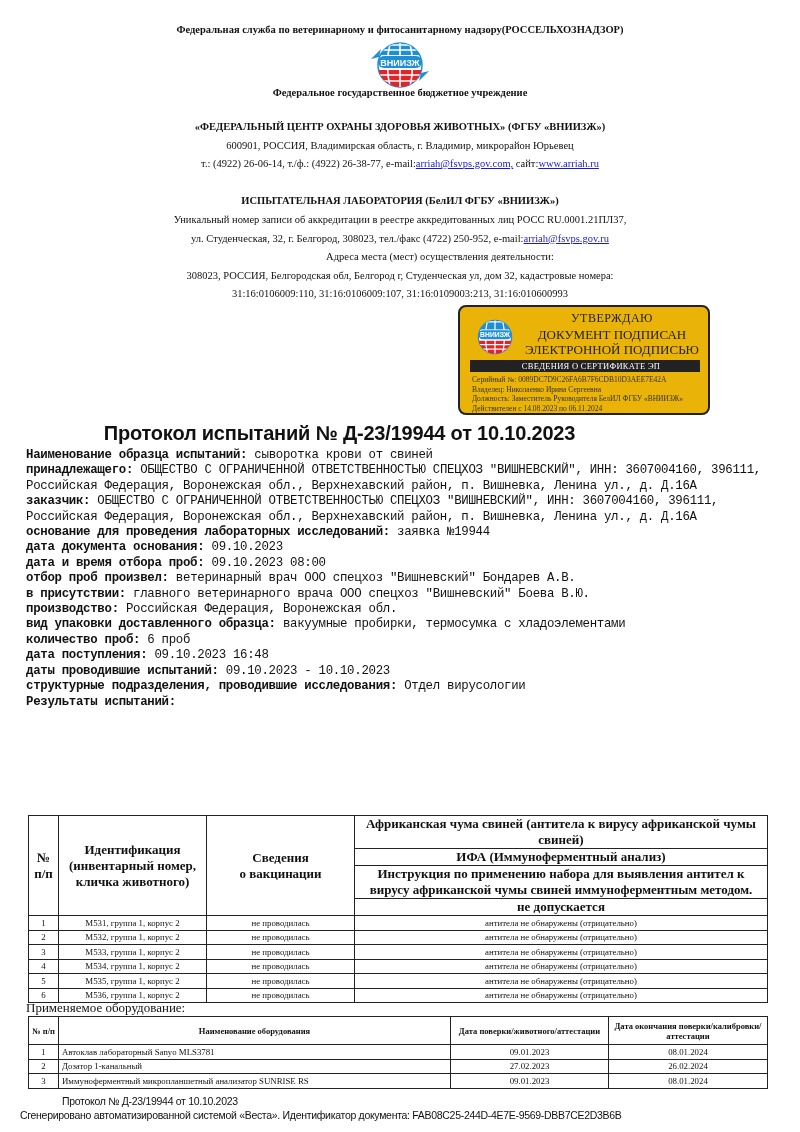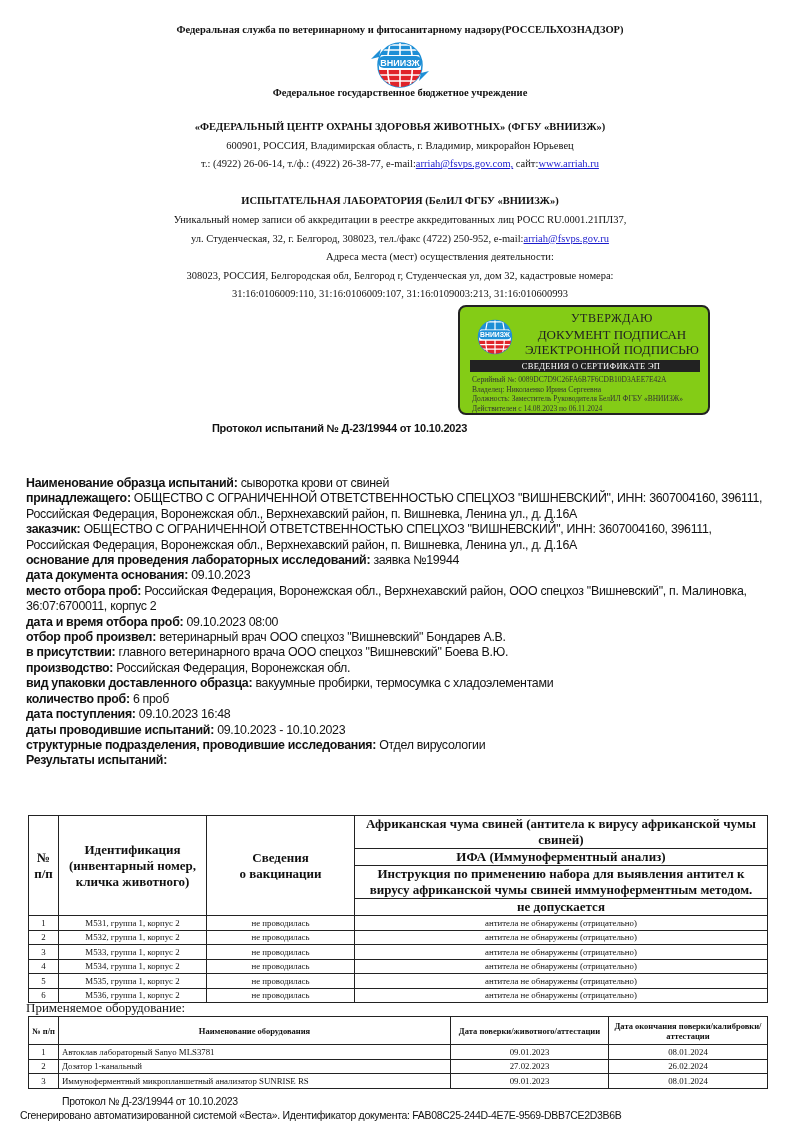--- a/index.html
+++ b/index.html
@@ -5,34 +5,34 @@
   html, body { margin: 0; padding: 0; background: #ffffff; }
   body { width: 800px; height: 1132px; position: relative; overflow: hidden; color: #111; font-family: "Liberation Serif", serif; }
   .hdr-line { position: absolute; left: 0; width: 800px; text-align: center; font-size: 10.5px; line-height: 13px; white-space: nowrap; }
   .b { font-weight: bold; }
   .link { color: #1a1acc; text-decoration: underline; }
 
   
   .logo { position: absolute; left: 367px; top: 37px; width: 66px; height: 56px; }
 
   
-  .stamp { position: absolute; left: 458px; top: 305px; width: 252px; height: 110px; border: 2px solid #222; border-radius: 8px; box-sizing: border-box; background: #84cc16; }
+  .stamp { position: absolute; left: 458px; top: 305px; width: 252px; height: 110px; border: 2px solid #222; border-radius: 8px; box-sizing: border-box; background: #eab308; }
   .stamp .s-logo { position: absolute; left: 10px; top: 8px; width: 50px; height: 44px; }
   .stamp .s-title { position: absolute; left: 60px; right: 4px; text-align: center; font-family: "Liberation Serif", serif; color: #222; }
   .stamp .s-approve { top: 4px; font-size: 12px; letter-spacing: 0.5px; }
   .stamp .s-signed1 { top: 20px; font-size: 13px; }
   .stamp .s-signed2 { top: 35px; font-size: 13px; }
   .stamp .s-bar { position: absolute; left: 10px; right: 8px; top: 53px; height: 12px; background: #222; color: #fff; font-size: 8.5px; text-align: center; line-height: 12px; letter-spacing: 0.3px; padding-left: 12px; }
   .stamp .s-info { position: absolute; left: 12px; top: 68px; font-size: 7.5px; line-height: 9.5px; color: #333; white-space: nowrap; }
 
   
-  .proto-title { position: absolute; left: 0; width: 679px; top: 422px; text-align: center; font-size: 11px; font-weight: bold; font-family: "Liberation Sans", sans-serif; letter-spacing: -0.2px; }
-
-  
-  .fields { position: absolute; left: 26px; top: 476px; width: 750px; font-family: Liberation Sans, sans-serif; font-size: 12.4px; line-height: 15.4px; letter-spacing: -0.3px; }
+  .proto-title { position: absolute; left: 0; width: 679px; top: 422px; text-align: center; font-size: 20px; font-weight: bold; font-family: "Liberation Sans", sans-serif; letter-spacing: -0.2px; }
+
+  
+  .fields { position: absolute; left: 26px; top: 448px; width: 750px; font-family: Liberation Mono, monospace; font-size: 12.4px; line-height: 15.4px; letter-spacing: -0.3px; }
   .fields .f { margin: 0; }
   .fields .lbl { font-weight: bold; }
 
   
   table { border-collapse: collapse; font-family: "Liberation Serif", serif; }
   .res { position: absolute; left: 28px; top: 815px; width: 740px; }
   .res td, .res th { border: 1px solid #222; font-size: 13px; text-align: center; padding: 0 2px; }
   .res th { font-weight: bold; }
   .res .hrow th { height: 13px; }
   .res .drow td { height: 13.5px; font-size: 8.8px; }
@@ -129,21 +129,20 @@
 </div>
 
 <div class="proto-title">Протокол испытаний № Д-23/19944 от 10.10.2023</div>
 
 <div class="fields" id="fields">
     <div class="f"><span class="lbl">Наименование образца испытаний:</span><span> сыворотка крови от свиней</span></div>
     <div class="f"><span class="lbl">принадлежащего:</span><span> ОБЩЕСТВО С ОГРАНИЧЕННОЙ ОТВЕТСТВЕННОСТЬЮ СПЕЦХОЗ "ВИШНЕВСКИЙ", ИНН: 3607004160, 396111, Российская Федерация, Воронежская обл., Верхнехавский район, п. Вишневка, Ленина ул., д. Д.16А</span></div>
     <div class="f"><span class="lbl">заказчик:</span><span> ОБЩЕСТВО С ОГРАНИЧЕННОЙ ОТВЕТСТВЕННОСТЬЮ СПЕЦХОЗ "ВИШНЕВСКИЙ", ИНН: 3607004160, 396111, Российская Федерация, Воронежская обл., Верхнехавский район, п. Вишневка, Ленина ул., д. Д.16А</span></div>
     <div class="f"><span class="lbl">основание для проведения лабораторных исследований:</span><span> заявка №19944</span></div>
     <div class="f"><span class="lbl">дата документа основания:</span><span> 09.10.2023</span></div>
-    <div class="f"><span class="lbl">место отбора проб:</span><span> Российская Федерация, Воронежская обл., Верхнехавский район, ООО спецхоз "Вишневский", п. Малиновка, 36:07:6700011, корпус 2</span></div>
     <div class="f"><span class="lbl">дата и время отбора проб:</span><span> 09.10.2023 08:00</span></div>
     <div class="f"><span class="lbl">отбор проб произвел:</span><span> ветеринарный врач ООО спецхоз "Вишневский" Бондарев А.В.</span></div>
     <div class="f"><span class="lbl">в присутствии:</span><span> главного ветеринарного врача ООО спецхоз "Вишневский" Боева В.Ю.</span></div>
     <div class="f"><span class="lbl">производство:</span><span> Российская Федерация, Воронежская обл.</span></div>
     <div class="f"><span class="lbl">вид упаковки доставленного образца:</span><span> вакуумные пробирки, термосумка с хладоэлементами</span></div>
     <div class="f"><span class="lbl">количество проб:</span><span> 6 проб</span></div>
     <div class="f"><span class="lbl">дата поступления:</span><span> 09.10.2023 16:48</span></div>
     <div class="f"><span class="lbl">даты проводившие испытаний:</span><span> 09.10.2023 - 10.10.2023</span></div>
     <div class="f"><span class="lbl">структурные подразделения, проводившие исследования:</span><span> Отдел вирусологии</span></div>
     <div class="f"><span class="lbl">Результаты испытаний:</span><span></span></div>

